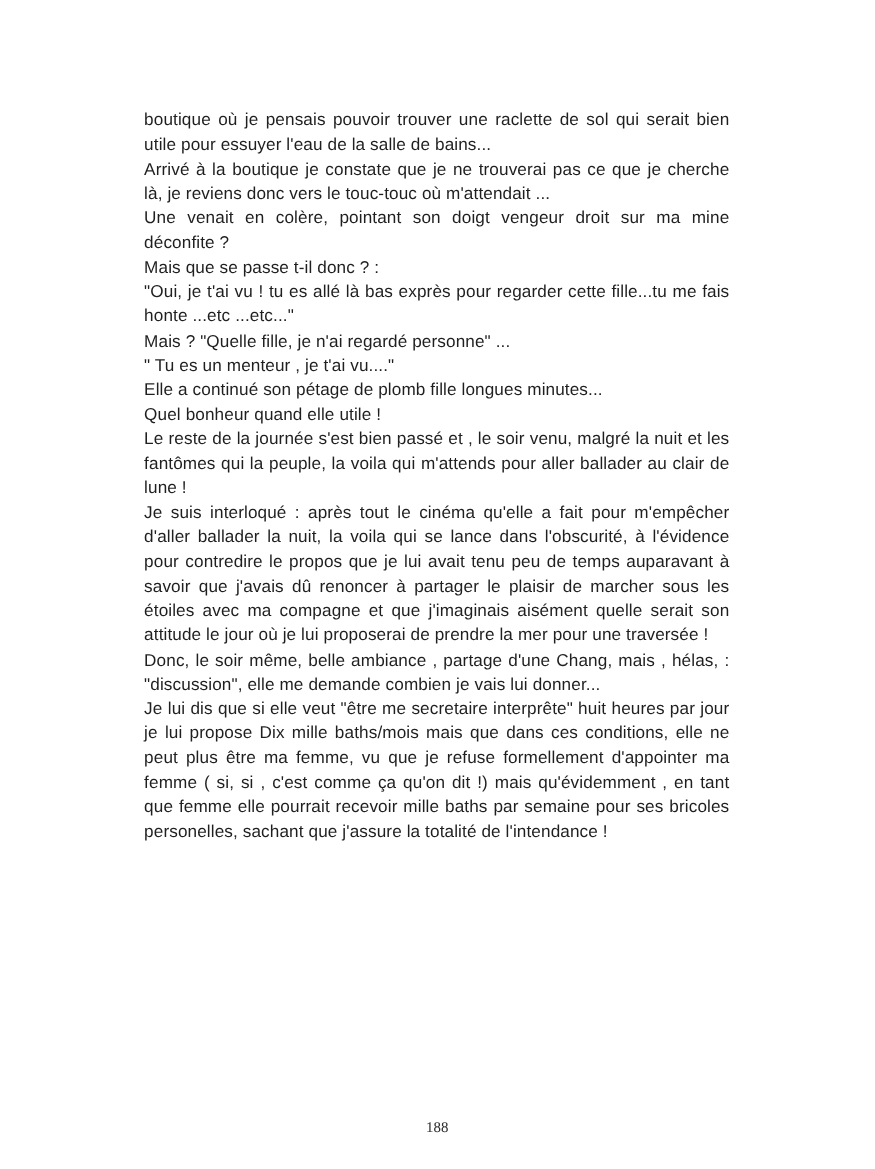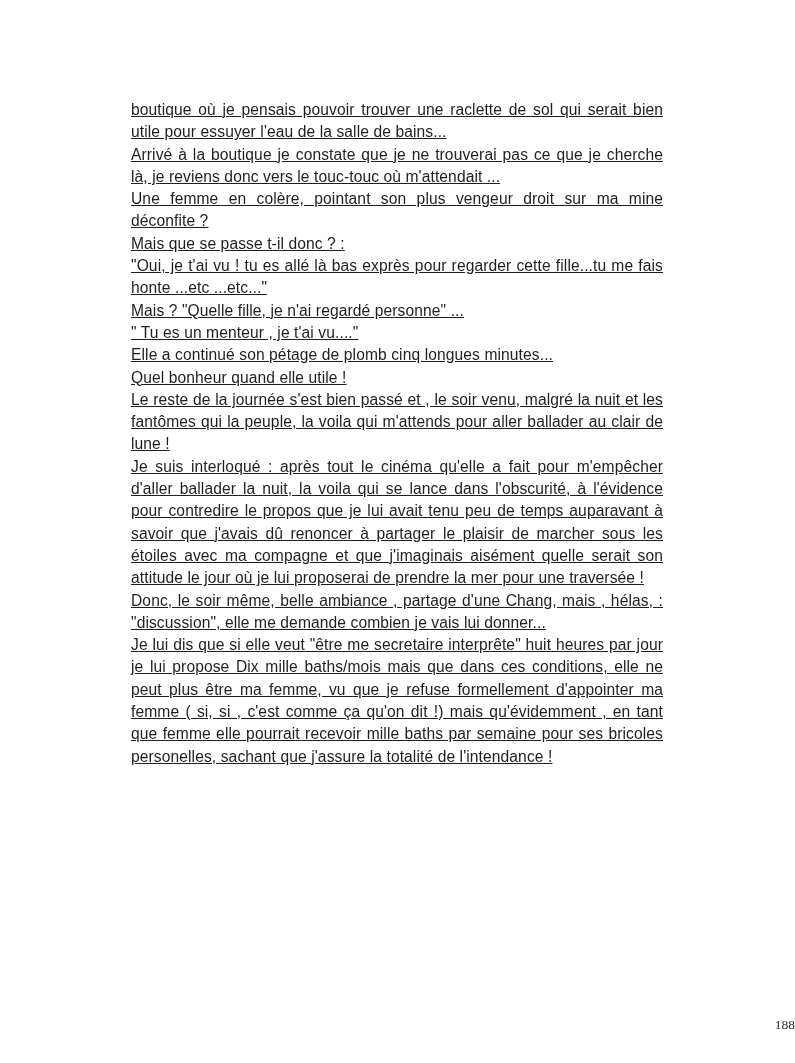--- a/index.html
+++ b/index.html
@@ -18,50 +18,49 @@
     }
     .text-block {
       position: absolute;
       left: 131px;
       top: 99px;
       width: 532px;
       text-align: justify;
       font-size: 15.6px;
       line-height: 22.3px;
       letter-spacing: 0.1px;
-      text-decoration: underline;
     }
     .text-block p {
       margin: 0;
       padding: 0;
     }
     .page-number {
       position: absolute;
       left: 0;
       right: 0;
       bottom: 30px;
-      text-align: right;
+      text-align: center;
       font-family: "Liberation Serif", serif;
       font-size: 13.5px;
       color: #2e2e2e;
     }
   </style>
 </head>
 <body>
 
 <div class="page">
   <div class="text-block">
       <p>boutique où je pensais pouvoir trouver une raclette de sol qui serait bien utile pour essuyer l'eau de la salle de bains...</p>
       <p>Arrivé à la boutique je constate que je ne trouverai pas ce que je cherche là, je reviens donc vers le touc-touc où m'attendait ...</p>
-      <p>Une femme en colère, pointant son plus vengeur droit sur ma mine déconfite ?</p>
+      <p>Une venait en colère, pointant son doigt vengeur droit sur ma mine déconfite ?</p>
       <p>Mais que se passe t-il donc ?  :</p>
       <p>"Oui, je t'ai vu ! tu es allé là bas exprès pour regarder cette fille...tu me fais honte ...etc ...etc..."</p>
       <p>Mais ? "Quelle fille, je n'ai regardé personne" ...</p>
       <p>" Tu es un menteur , je t'ai vu...."</p>
-      <p>Elle a continué son pétage de plomb cinq longues minutes...</p>
+      <p>Elle a continué son pétage de plomb fille longues minutes...</p>
       <p>Quel bonheur quand elle utile !</p>
       <p>Le reste de la journée s'est bien passé et , le soir venu, malgré la nuit et les fantômes qui la peuple, la voila qui m'attends pour aller ballader au clair de lune !</p>
       <p>Je suis interloqué : après tout le cinéma qu'elle a fait pour m'empêcher d'aller ballader la nuit, la voila qui se lance dans l'obscurité, à l'évidence pour contredire le propos que je lui avait tenu peu de temps auparavant à savoir que j'avais dû renoncer à partager le plaisir de marcher sous les étoiles avec ma compagne et que j'imaginais aisément quelle serait son attitude le jour où je lui proposerai de prendre la mer pour une traversée !</p>
       <p>Donc, le soir même, belle ambiance , partage d'une Chang, mais , hélas, : "discussion", elle me demande combien je vais lui donner...</p>
       <p>Je lui dis que si elle veut "être me secretaire interprête" huit heures par jour je lui propose Dix mille baths/mois mais que dans ces conditions, elle ne peut plus être ma femme, vu que je refuse formellement d'appointer ma femme ( si, si , c'est comme ça qu'on dit !) mais  qu'évidemment , en tant que femme elle pourrait recevoir mille baths par semaine pour ses bricoles personelles, sachant que j'assure la totalité de l'intendance !</p>
     </div>
   <div class="page-number">188</div>
 </div>
 
 </body></html>

